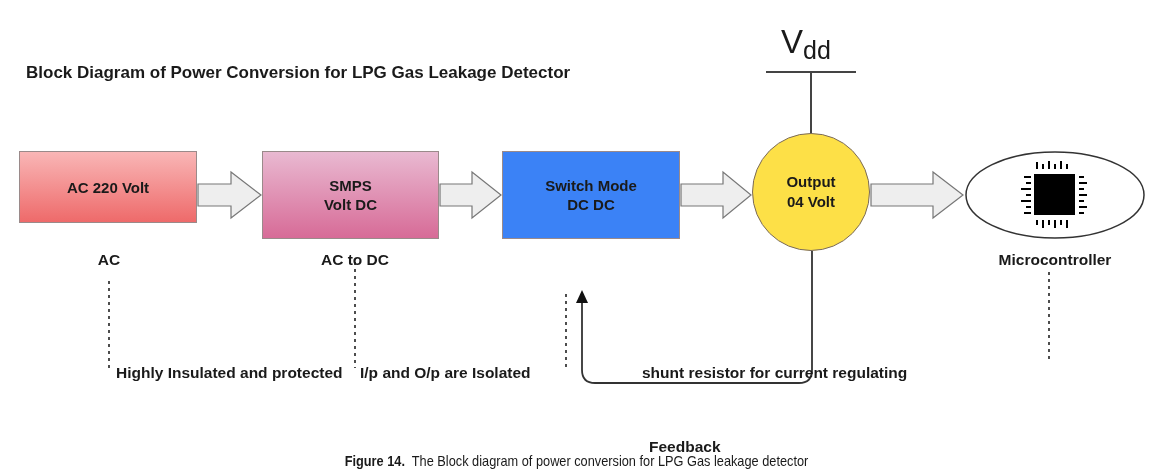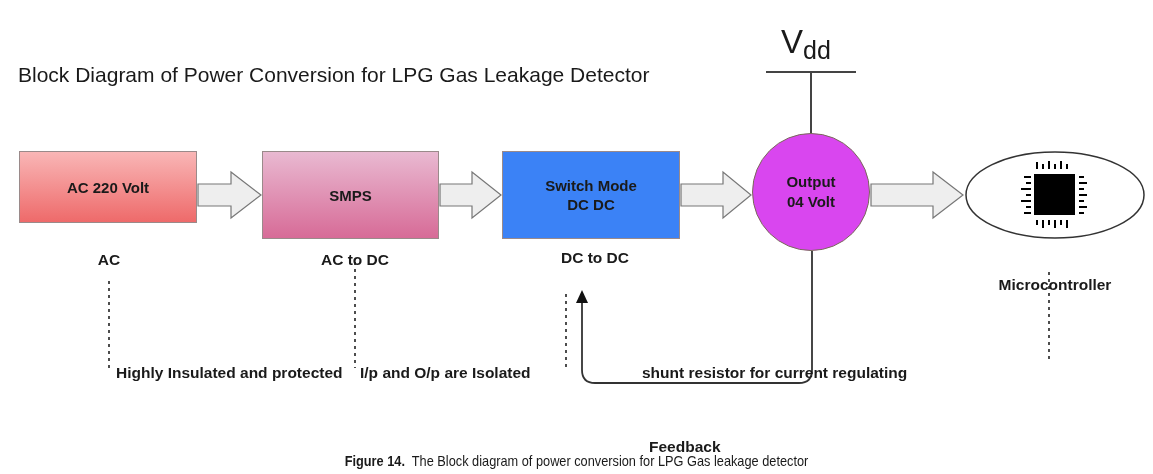--- a/index.html
+++ b/index.html
@@ -1,29 +1,29 @@
 <!DOCTYPE html>
 <html><head>
 <meta charset="utf-8">
 <style>
   html, body { margin: 0; padding: 0; background: #ffffff; }
   body { width: 1153px; height: 474px; position: relative; overflow: hidden;
          font-family: "Liberation Sans", sans-serif; color: #1a1a1a; }
   .abs { position: absolute; }
-  .title { left: 18px; top: 63px; font-size: 21px; font-weight: normal; white-space: nowrap; }
+  .title { left: 26px; top: 63px; font-size: 17px; font-weight: bold; white-space: nowrap; }
   .block { position: absolute; border: 1px solid #9a8a8a; box-sizing: border-box;
            display: flex; align-items: center; justify-content: center; text-align: center;
            font-weight: bold; font-size: 15px; line-height: 19px; }
   .blk-ac { left: 19px; top: 151px; width: 178px; height: 72px;
             background: linear-gradient(#f9b6b6, #ee6a6a); }
   .blk-smps { left: 262px; top: 151px; width: 177px; height: 88px;
               background: linear-gradient(#e9b9d1, #d76b97); }
   .blk-sw { left: 502px; top: 151px; width: 178px; height: 88px; background: #3b82f6; }
   .circle { position: absolute; left: 752px; top: 133px; width: 118px; height: 118px; border-radius: 50%;
-            background: #d946ef; border: 1.5px solid #7a6a5a; box-sizing: border-box;
+            background: #fde047; border: 1.5px solid #7a6a5a; box-sizing: border-box;
             display: flex; align-items: center; justify-content: center; text-align: center;
             font-weight: bold; font-size: 15px; line-height: 20px; }
   .label { position: absolute; font-weight: bold; font-size: 15.5px; white-space: nowrap; text-align: center; }
   .note { position: absolute; font-weight: bold; font-size: 15.5px; white-space: nowrap; margin-top: 47px; }
   .vdd { position: absolute; left: 781px; top: 24px; font-size: 33px; line-height: 36px; white-space: nowrap; }
   .vdd sub { font-size: 25px; vertical-align: -6px; }
   .caption { position: absolute; left: 0; width: 1153px; top: 453px; text-align: center;
              font-size: 14.5px; white-space: nowrap; transform: scaleX(0.88); }
   .caption b { font-weight: bold; }
   svg.overlay { position: absolute; left: 0; top: 0; }
@@ -85,40 +85,40 @@
   <path d="M812,251 V370 Q812,383 799,383 H595 Q582,383 582,370 V300" fill="none" stroke="#333" stroke-width="1.8"></path>
   <path d="M582,290 L576,303 L588,303 Z" fill="#111"></path>
 </svg>
 
 <div class="block blk-ac">
   <div>AC 220 Volt</div>
 </div>
 <div class="block blk-smps">
   <div>
     <div>SMPS</div>
+    <div>Volt DC</div>
   </div>
 </div>
 <div class="block blk-sw">
   <div>
     <div>Switch Mode</div>
     <div>DC DC</div>
   </div>
 </div>
 <div class="circle">
   <div>
     <div>Output</div>
     <div>04 Volt</div>
   </div>
 </div>
 
 <div class="label" style="left:60px; top:251px; width:98px;">AC</div>
 <div class="label" style="left:290px; top:251px; width:130px;">AC to DC</div>
 <div class="label" style="left:470px; top:247px; width:250px; line-height:21px;">
-  <div>DC to DC</div>
 </div>
-<div class="label" style="left:975px; top:251px; width:160px;margin-top:25px;">Microcontroller</div>
+<div class="label" style="left:975px; top:251px; width:160px;">Microcontroller</div>
 
 <div class="note" style="left:116px; top:317px;">Highly Insulated and protected</div>
 <div class="note" style="left:360px; top:317px;">I/p and O/p are Isolated</div>
 <div class="note" style="left:642px; top:317px;">shunt resistor for current regulating</div>
 <div class="note" style="left:649px; top:391px;">Feedback</div>
 
 <div class="caption"><b>Figure 14.</b>&nbsp; <span>The Block diagram of power conversion for LPG Gas leakage detector</span></div>
 
 </body></html>

